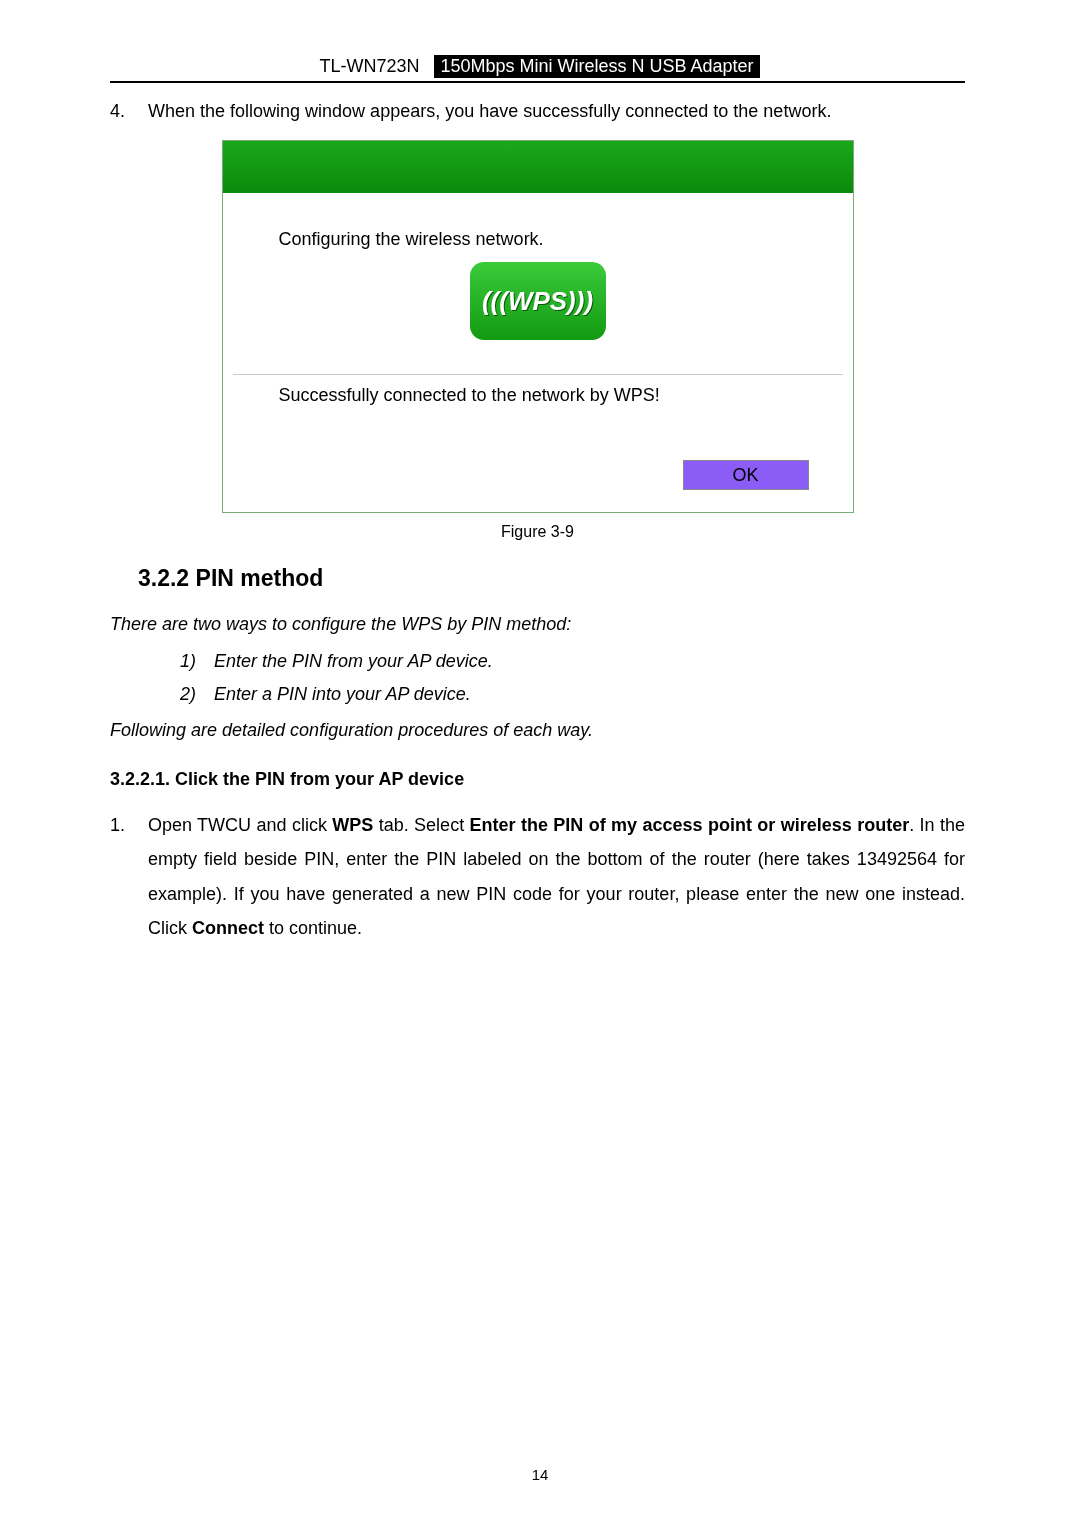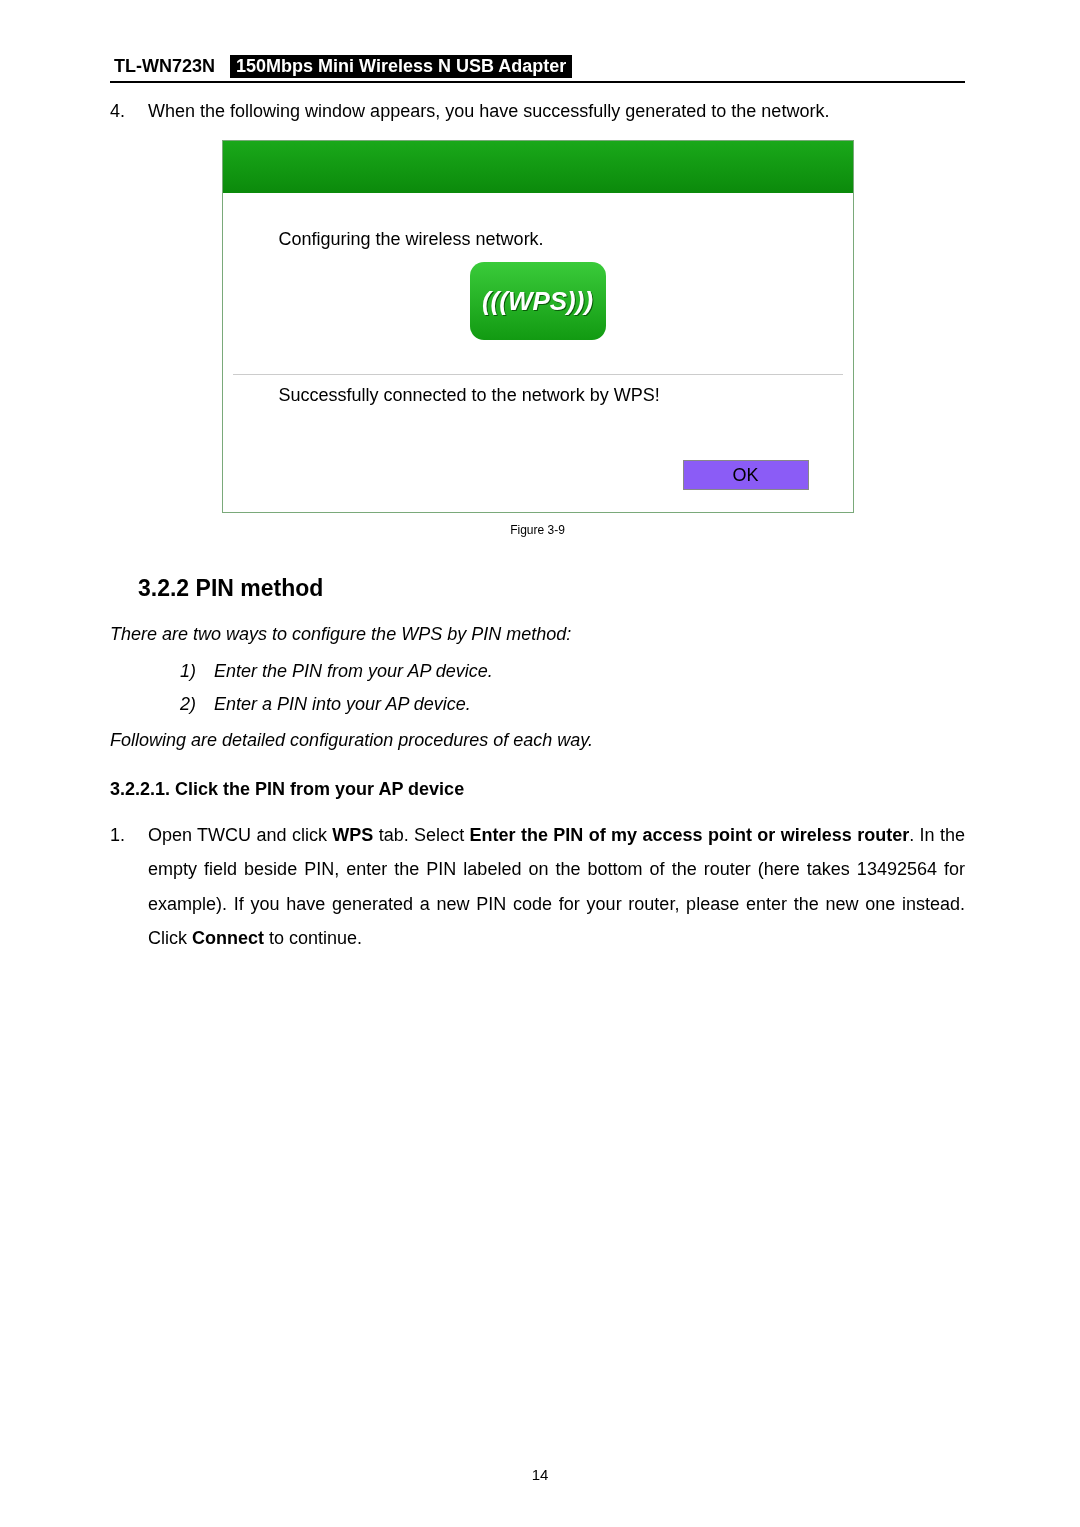--- a/index.html
+++ b/index.html
@@ -10,23 +10,23 @@
     width: 1080px;
     height: 1527px;
     box-sizing: border-box;
     padding: 55px 115px 40px 110px;
     position: relative;
   }
   .header-line {
     border-bottom: 2px solid #000;
     padding-bottom: 3px;
     margin-bottom: 18px;
-    text-align: left;
-    font-size: 18px;
-    font-weight: bold;
+    text-align: center;
+    font-size: 18px;
+    font-weight: normal;
   }
   .hdr-model {
     display: inline-block;
     padding: 1px 4px;
   }
   .hdr-desc {
     display: inline-block;
     background: #000;
     color: #fff;
     padding: 1px 6px;
@@ -98,23 +98,23 @@
     width: 126px;
     height: 30px;
     border: 1px solid #888;
     background: #8b5cf6;
     font: inherit;
     font-size: 18px;
     cursor: pointer;
   }
   .figure-caption {
     text-align: center;
-    font-size: 12px;
+    font-size: 16px;
     margin-top: 10px;
-    margin-bottom: 38px;
+    margin-bottom: 24px;
   }
   .section-head {
     font-size: 23px;
     font-weight: bold;
     margin: 22px 0 18px 28px;
   }
   .body-text {
     font-size: 18px;
     line-height: 1.6;
     font-style: italic;
@@ -161,21 +161,21 @@
 </head>
 <body>
 
 <div class="header-line">
   <span class="hdr-model">TL-WN723N</span>
   <span class="hdr-desc">150Mbps Mini Wireless N USB Adapter</span>
 </div>
 
 <div class="step4-row">
   <div class="step4-num">4.</div>
-  <div class="step4-text">When the following window appears, you have successfully generated to the network.</div>
+  <div class="step4-text">When the following window appears, you have successfully connected to the network.</div>
 </div>
 
 <div class="dialog-wrap">
   <div class="dialog">
     <div class="dialog-titlebar"></div>
     <div class="dialog-body">
       <div>Configuring the wireless network.</div>
       <div class="wps-badge-wrap">
         <div class="wps-badge">
           <span>(((WPS)))</span>

